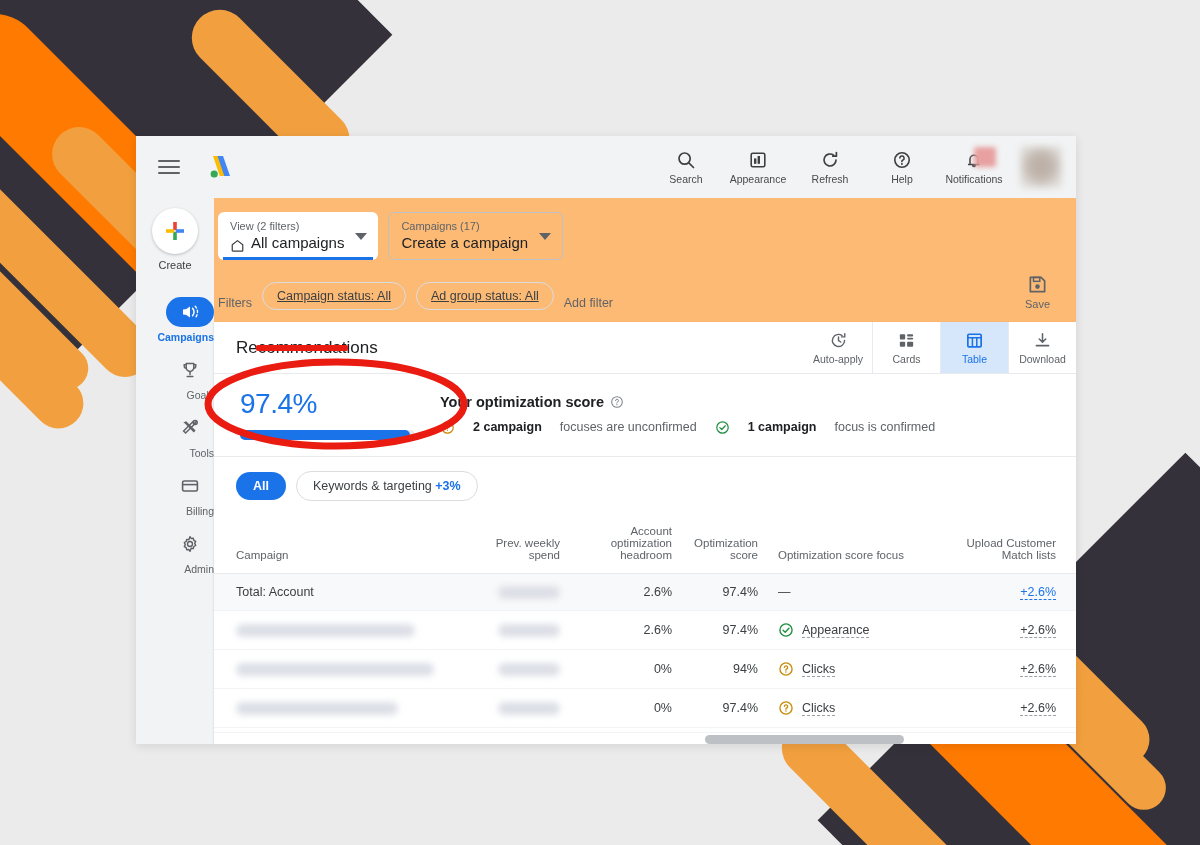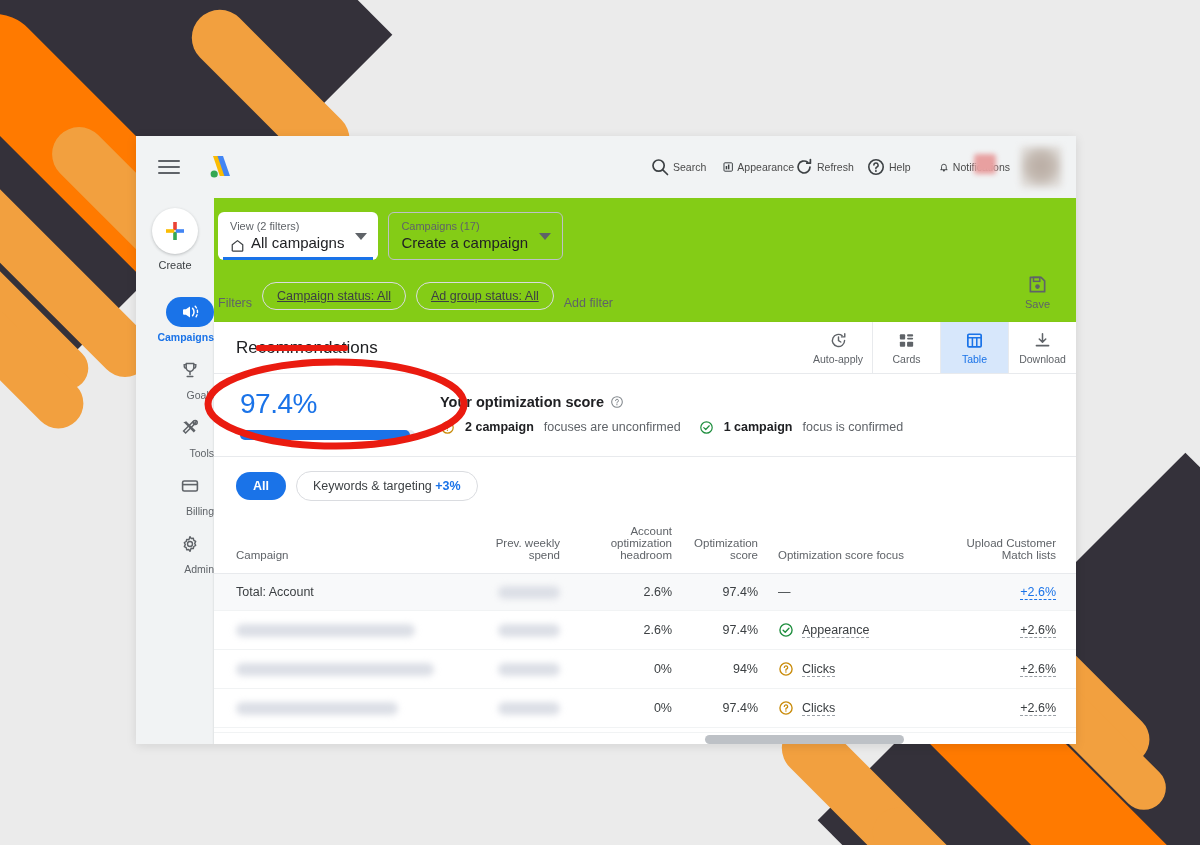--- a/index.html
+++ b/index.html
@@ -41,21 +41,21 @@
   
   .topbar {
     height: 62px; flex: 0 0 62px; background: #f1f3f4;
     display: flex; align-items: center; padding: 0 14px 0 22px;
   }
   .hamburger { width: 22px; display: flex; flex-direction: column; gap: 4px; cursor: pointer; }
   .hamburger i { display: block; height: 2px; background: #5f6368; border-radius: 2px; }
   .ads-logo { margin-left: 26px; width: 30px; height: 26px; }
   .topbar-spacer { flex: 1; }
   .topitem {
-    width: 72px; display: flex; align-items: center;
+    width: 72px; display: flex; flex-direction: column; align-items: center;
     gap: 3px; cursor: pointer; position: relative;
   }
   .topitem .lbl { font-size: 10.5px; color: #4a4a4a; white-space: nowrap; }
   .avatar {
     width: 42px; height: 42px; border-radius: 4px; margin-left: 10px;
     background: radial-gradient(circle at 50% 48%, #b9aca3 0%, #c4bab2 42%, #dcd8d4 70%, #e9e7e5 100%);
     filter: blur(3px); cursor: pointer;
   }
   .notif-badge {
     position: absolute; top: -3px; right: 14px; width: 22px; height: 20px;
@@ -81,21 +81,21 @@
     align-items: flex-end; gap: 4px; cursor: pointer;
   }
   .navpill {
     width: 48px; height: 30px; border-radius: 16px; display: flex;
     align-items: center; justify-content: center;
   }
   .navitem.active .navpill { background: #1a73e8; }
   .navlbl { font-size: 10.5px; color: #5f6368; }
   .navitem.active .navlbl { color: #1a73e8; font-weight: 600; }
 
-  .content { flex: 1; min-width: 0; background: #84cc16; display: flex; flex-direction: column; padding-right: 0; }
+  .content { flex: 1; min-width: 0; background: #fdba74; display: flex; flex-direction: column; padding-right: 0; }
 
   
   .selector-row { display: flex; gap: 10px; padding: 14px 18px 0 4px; }
   .selector {
     height: 48px; background: #fff; border-radius: 6px; padding: 5px 34px 5px 12px;
     display: flex; flex-direction: column; justify-content: center;
     position: relative; cursor: pointer; min-width: 160px;
   }
   .selector.bordered { background: transparent; border: 1px solid #bdc1c6; }
   .selector .s-top { font-size: 11px; color: #5f6368; line-height: 14px; }
@@ -147,21 +147,21 @@
     display: flex; align-items: center; padding: 14px 0 16px 4px;
     border-bottom: 1px solid #e8eaed; background: #fff; gap: 10px;
   }
   .score-left { width: 212px; flex: 0 0 212px; padding-left: 22px; }
   .score-pct { font-size: 28px; color: #1a73e8; font-weight: 400; letter-spacing: -.5px; }
   .score-bar-track { margin-top: 10px; height: 10px; border-radius: 5px; background: #e8eaed; width: 175px; }
   .score-bar-fill { height: 10px; border-radius: 5px; background: #1a73e8; }
   .score-right { flex: 1; }
   .score-heading { font-size: 14.5px; color: #202124; font-weight: 600; display: flex; align-items: center; gap: 6px; }
   .score-sub { margin-top: 10px; display: flex; align-items: center; gap: 18px; }
-  .score-sub .it { display: flex; gap: 10px; font-size: 12.5px; color: #5f6368; }
+  .score-sub .it { display: flex; gap: 18px; font-size: 12.5px; color: #5f6368; }
   .score-sub .it b { color: #202124; font-weight: 700; }
 
   
   .chiprow { display: flex; align-items: center; gap: 10px; padding: 14px 0 14px 22px; background: #fff; }
   .chip-all {
     background: #1a73e8; color: #fff; border-radius: 16px; padding: 7px 17px;
     font-size: 12.5px; font-weight: 600; cursor: pointer;
   }
   .chip-kw {
     border: 1px solid #dadce0; border-radius: 16px; padding: 7px 16px;

